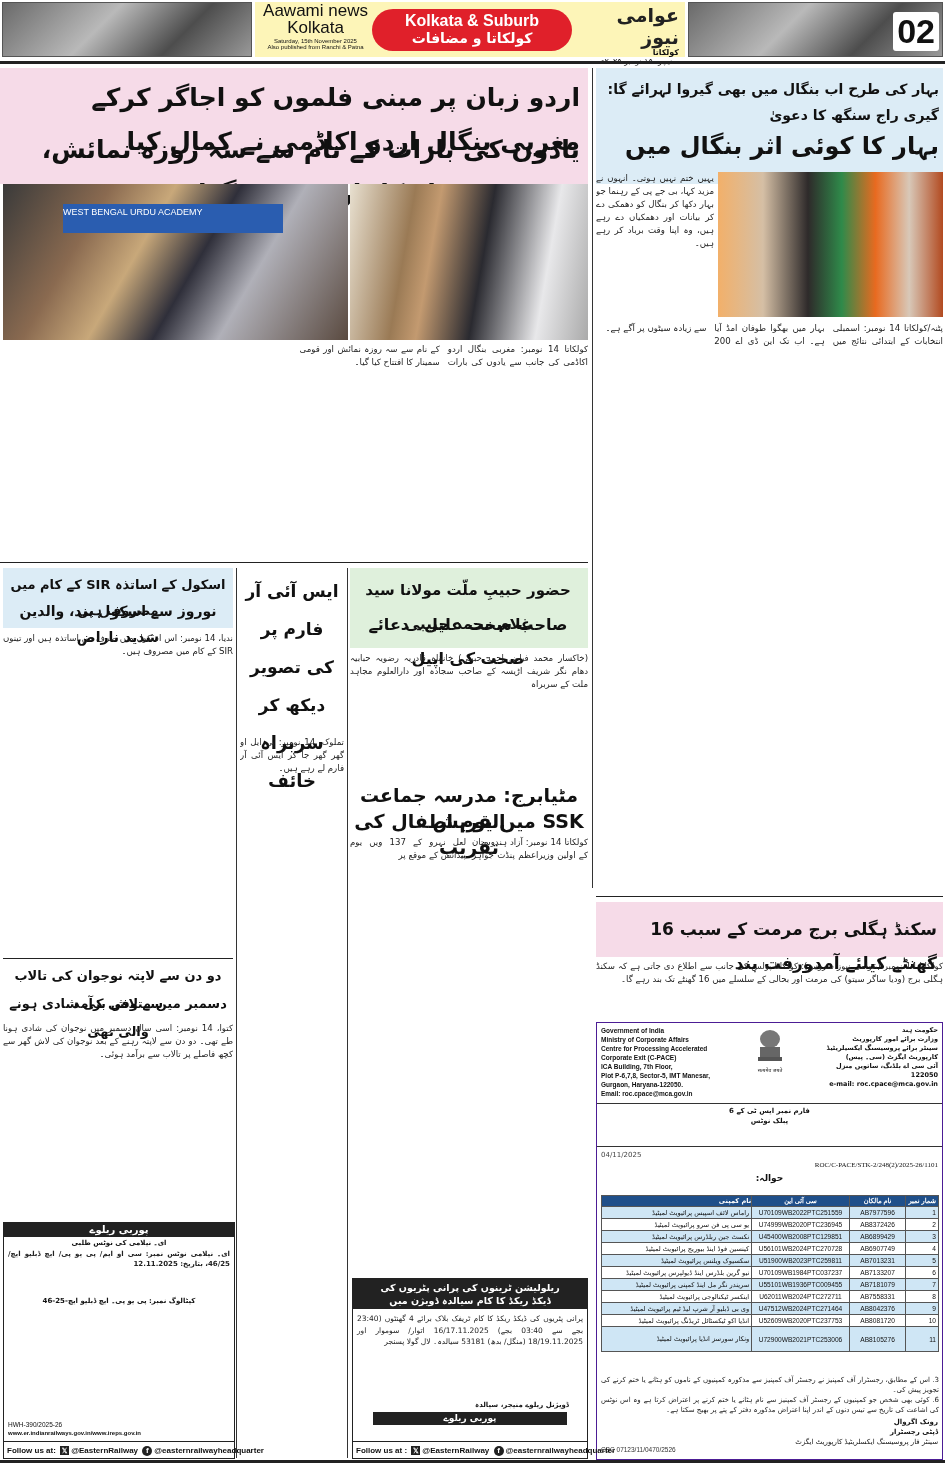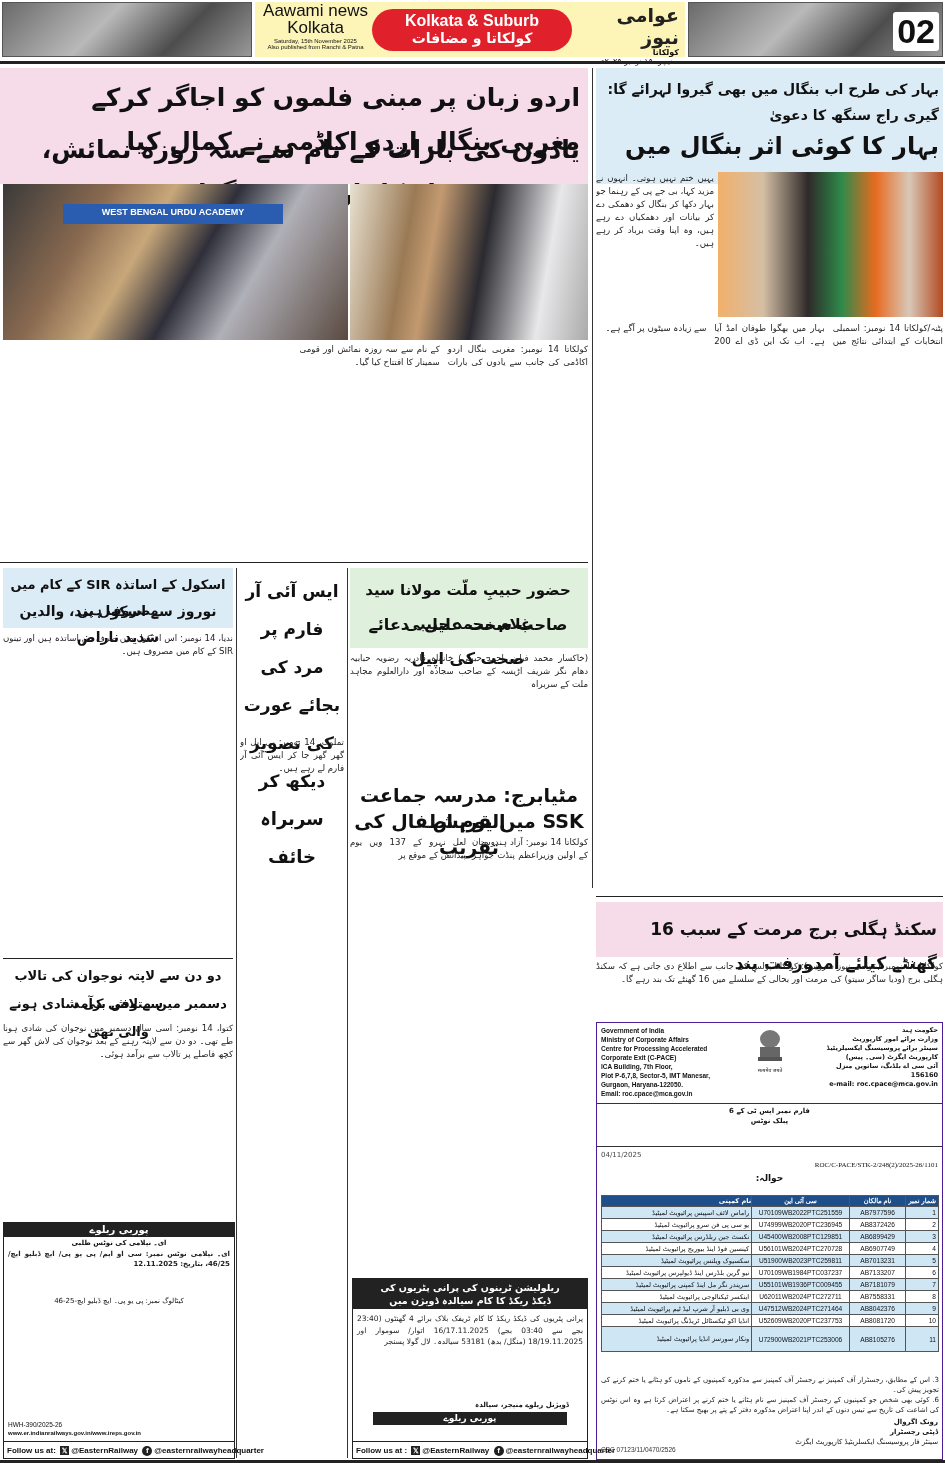--- a/index.html
+++ b/index.html
@@ -55,21 +55,21 @@
   <div class="abs mast-img photo" style="left:688px;width:255px;"></div>
   <div class="abs page-no">02</div>
 </div>
 <div class="abs rule" style="left:0;top:61px;width:945px;height:3px"></div>
 
 <div class="abs" style="left:0;top:68px;width:588px;height:116px;background:#f6dbe8">
   <div class="abs urdu headline" style="right:8px;top:8px;width:575px;font-size:25px;line-height:44px">اردو زبان پر مبنی فلموں کو اجاگر کرکے مغربی بنگال اردو اکاڈمی نے کمال کیا</div>
   <div class="abs urdu headline" style="right:8px;top:60px;width:575px;font-size:25px;line-height:44px">یادوں کی بارات کے نام سے سہ روزہ نمائش، قومی سمینار کا تاریخی پروگرام</div>
 </div>
 <div class="abs photo-color" style="left:3px;top:184px;width:345px;height:156px">
-  <div class="abs" style="left:60px;top:20px;width:220px;height:20px;background:#2a5db0;color:#fff;font-size:9px;font-weight:bold;text-align:center;line-height:16px;font-family:'Liberation Sans',sans-serif">WEST BENGAL URDU ACADEMY</div>
+  <div class="abs" style="left:60px;top:20px;width:220px;height:29px;background:#2a5db0;color:#fff;font-size:9px;font-weight:normal;text-align:left;line-height:16px;font-family:'Liberation Sans',sans-serif">WEST BENGAL URDU ACADEMY</div>
 </div>
 <div class="abs photo-color" style="left:350px;top:184px;width:238px;height:156px;background:linear-gradient(100deg,#e8e0d0 0%,#9a7a55 25%,#c39a70 35%,#2a2a30 55%,#e8e8ea 80%,#aaa 100%)"></div>
 <div class="abs body-text" style="left:3px;top:343px;width:585px;height:215px;column-count:4;column-gap:8px;direction:rtl">
   <span>کولکاتا 14 نومبر: مغربی بنگال اردو اکاڈمی کی جانب سے یادوں کی بارات کے نام سے سہ روزہ نمائش اور قومی سمینار کا افتتاح کیا گیا۔</span>
 </div>
 <div class="abs rule" style="left:0;top:562px;width:588px;height:1px"></div>
 
 <div class="abs vrule" style="left:592px;top:68px;height:820px"></div>
 <div class="abs" style="left:596px;top:68px;width:347px;height:116px;background:#dcecf6">
   <div class="abs urdu headline" style="right:4px;top:8px;width:340px;font-size:14px;line-height:26px">بہار کی طرح اب بنگال میں بھی گیروا لہرائے گا: گیری راج سنگھ کا دعویٰ</div>
@@ -105,21 +105,21 @@
         <rect x="3" y="28" width="24" height="4" fill="#555"></rect>
       </svg>
     <div style="font-size:5px">सत्यमेव जयते</div>
   </div>
   <div class="abs urdu" style="right:4px;top:3px;width:130px;font-size:6.5px;line-height:9px;font-weight:bold">
     <div>حکومت ہند</div>
     <div>وزارت برائے امور کارپوریٹ</div>
     <div>سینٹر برائے پروسیسنگ ایکسیلریٹیڈ</div>
     <div>کارپوریٹ ایگزٹ (سی۔ پیس)</div>
     <div>آئی سی اے بلڈنگ، ساتویں منزل</div>
-    <div>156160</div>
+    <div>122050</div>
     <div>e-mail: roc.cpace@mca.gov.in</div>
   </div>
   <div class="abs" style="left:0;top:80px;width:345px;height:1px;background:#333"></div>
   <div class="abs urdu" style="left:0;top:84px;width:345px;text-align:center;font-weight:bold;font-size:7px">فارم نمبر ایس ٹی کے 6</div>
   <div class="abs urdu" style="left:0;top:94px;width:345px;text-align:center;font-weight:bold;font-size:7px">پبلک نوٹس</div>
   <div class="abs" style="left:0;top:123px;width:345px;height:1px;background:#333"></div>
   <div class="abs" style="left:4px;top:128px;font-size:7px;color:#444">04/11/2025</div>
   <div class="abs" style="right:4px;top:138px;font-size:7px;font-family:'Liberation Serif',serif">ROC/C-PACE/STK-2/248(2)/2025-26/1101</div>
   <div class="abs urdu" style="left:0;top:150px;width:345px;text-align:center;font-weight:bold;font-size:9px">حوالہ:</div>
   <table class="abs" style="left:4px;top:172px;width:338px;border-collapse:collapse;font-size:6.6px;font-family:'Liberation Sans',sans-serif">
@@ -219,42 +219,41 @@
 <div class="abs body-text" style="left:350px;top:652px;width:238px;height:120px"><span>(خاکسار محمد فیاض احمد حبیبی) خانقاہ قادریہ رضویہ حبابیہ دھام نگر شریف اڑیسہ کے صاحب سجادہ اور دارالعلوم مجاہد ملت کے سربراہ</span></div>
 
 <div class="abs urdu headline" style="left:350px;top:782px;width:238px;font-size:19px;line-height:26px;text-align:center">مٹیابرج: مدرسہ جماعت القریش</div>
 <div class="abs urdu headline" style="left:350px;top:808px;width:238px;font-size:19px;line-height:26px;text-align:center">SSK میں یوم اطفال کی تقریب</div>
 <div class="abs body-text" style="left:350px;top:836px;width:238px;height:430px;column-count:2;column-gap:6px;direction:rtl"><span>کولکاتا 14 نومبر: آزاد ہندوستان کے اولین وزیراعظم پنڈت جواہر لعل نہرو کے 137 ویں یوم پیدائش کے موقع پر</span></div>
 
 <div class="abs vrule" style="left:236px;top:568px;height:890px"></div>
 <div class="abs vrule" style="left:347px;top:568px;height:890px"></div>
 <div class="abs" style="left:240px;top:572px;width:104px">
   <div class="urdu headline" style="text-align:center;font-size:17px;line-height:38px">ایس آئی آر فارم پر</div>
-  <div class="urdu headline" style="text-align:center;font-size:17px;line-height:38px">مرد کی بجائے عورت</div>
   <div class="urdu headline" style="text-align:center;font-size:17px;line-height:38px">کی تصویر دیکھ کر</div>
   <div class="urdu headline" style="text-align:center;font-size:18px;line-height:38px">سربراہ خائف</div>
 </div>
 <div class="abs body-text" style="left:240px;top:736px;width:104px;height:720px"><span>تملوک، 14 نومبر: بی ایل او گھر گھر جا کر ایس آئی آر فارم لے رہے ہیں۔</span></div>
 
 <div class="abs" style="left:3px;top:568px;width:230px;height:60px;background:#dcecf6">
   <div class="abs urdu headline" style="right:4px;top:4px;width:222px;font-size:13px;line-height:26px;text-align:center">اسکول کے اساتذہ SIR کے کام میں مصروف ہیں</div>
   <div class="abs urdu headline" style="right:4px;top:30px;width:222px;font-size:14px;line-height:26px;text-align:center">نوروز سے اسکول بند، والدین شدید ناراض</div>
 </div>
 <div class="abs body-text" style="left:3px;top:632px;width:230px;height:320px"><span>ندیا، 14 نومبر: اس اسکول میں صرف تین اساتذہ ہیں اور تینوں SIR کے کام میں مصروف ہیں۔</span></div>
 
 <div class="abs rule" style="left:3px;top:958px;width:230px;height:1px"></div>
 <div class="abs urdu headline" style="left:3px;top:962px;width:230px;font-size:13px;line-height:28px;text-align:center">دو دن سے لاپتہ نوجوان کی تالاب سے لاش برآمد</div>
 <div class="abs urdu headline" style="left:3px;top:990px;width:230px;font-size:13px;line-height:28px;text-align:center">دسمبر میں متوفی کی شادی ہونے والی تھی</div>
 <div class="abs body-text" style="left:3px;top:1022px;width:230px;height:195px"><span>کتوا، 14 نومبر: اسی سال دسمبر میں نوجوان کی شادی ہونا طے تھی۔ دو دن سے لاپتہ رہنے کے بعد نوجوان کی لاش گھر سے کچھ فاصلے پر تالاب سے برآمد ہوئی۔</span></div>
 
 <div class="abs" style="left:3px;top:1222px;width:232px;height:237px;border:1px solid #222">
   <div class="urdu" style="background:#222;color:#fff;text-align:center;font-weight:bold;font-size:10px;height:14px;line-height:14px;letter-spacing:6px">پوربی ریلوے</div>
   <div class="urdu" style="text-align:center;font-weight:bold;font-size:7px;margin-top:2px">ای۔ نیلامی کی نوٹس طلبی</div>
   <div class="body-text" style="font-size:7px;line-height:10px;padding:2px 4px;font-weight:bold">ای۔ نیلامی نوٹس نمبر: سی او ایم/ پی یو پی/ ایچ ڈبلیو ایچ/ 46/25، بتاریخ: 12.11.2025</div>
-  <div class="urdu" style="text-align:center;font-weight:normal;font-size:7px;margin-top:26px">کیٹالوگ نمبر: پی یو پی۔ ایچ ڈبلیو ایچ-25-46</div>
+  <div class="urdu" style="text-align:center;font-weight:bold;font-size:7px;margin-top:26px">کیٹالوگ نمبر: پی یو پی۔ ایچ ڈبلیو ایچ-25-46</div>
   <div class="abs" style="left:4px;top:198px;font-size:6.5px;font-family:'Liberation Sans',sans-serif">HWH-390/2025-26</div>
   <div class="abs" style="left:4px;top:207px;font-size:6px;font-family:'Liberation Sans',sans-serif;font-weight:bold">www.er.indianrailways.gov.in/www.ireps.gov.in</div>
   <div class="abs" style="left:0;bottom:0;width:230px;height:17px;border-top:1px solid #222;font-family:'Liberation Sans',sans-serif;font-size:8px;font-weight:bold;line-height:17px;padding-left:3px;white-space:nowrap">
     <span>Follow us at:</span>
     <span style="display:inline-block;width:9px;height:9px;background:#222;color:#fff;font-size:7px;line-height:9px;text-align:center;margin:0 2px">𝕏</span><span>@EasternRailway</span>
     <span style="display:inline-block;width:10px;height:10px;border-radius:50%;background:#222;color:#fff;font-size:8px;line-height:10px;text-align:center;margin:0 2px">f</span><span>@easternrailwayheadquarter</span>
   </div>
 </div>
 
 <div class="abs" style="left:352px;top:1278px;width:236px;height:181px;border:1px solid #222">

